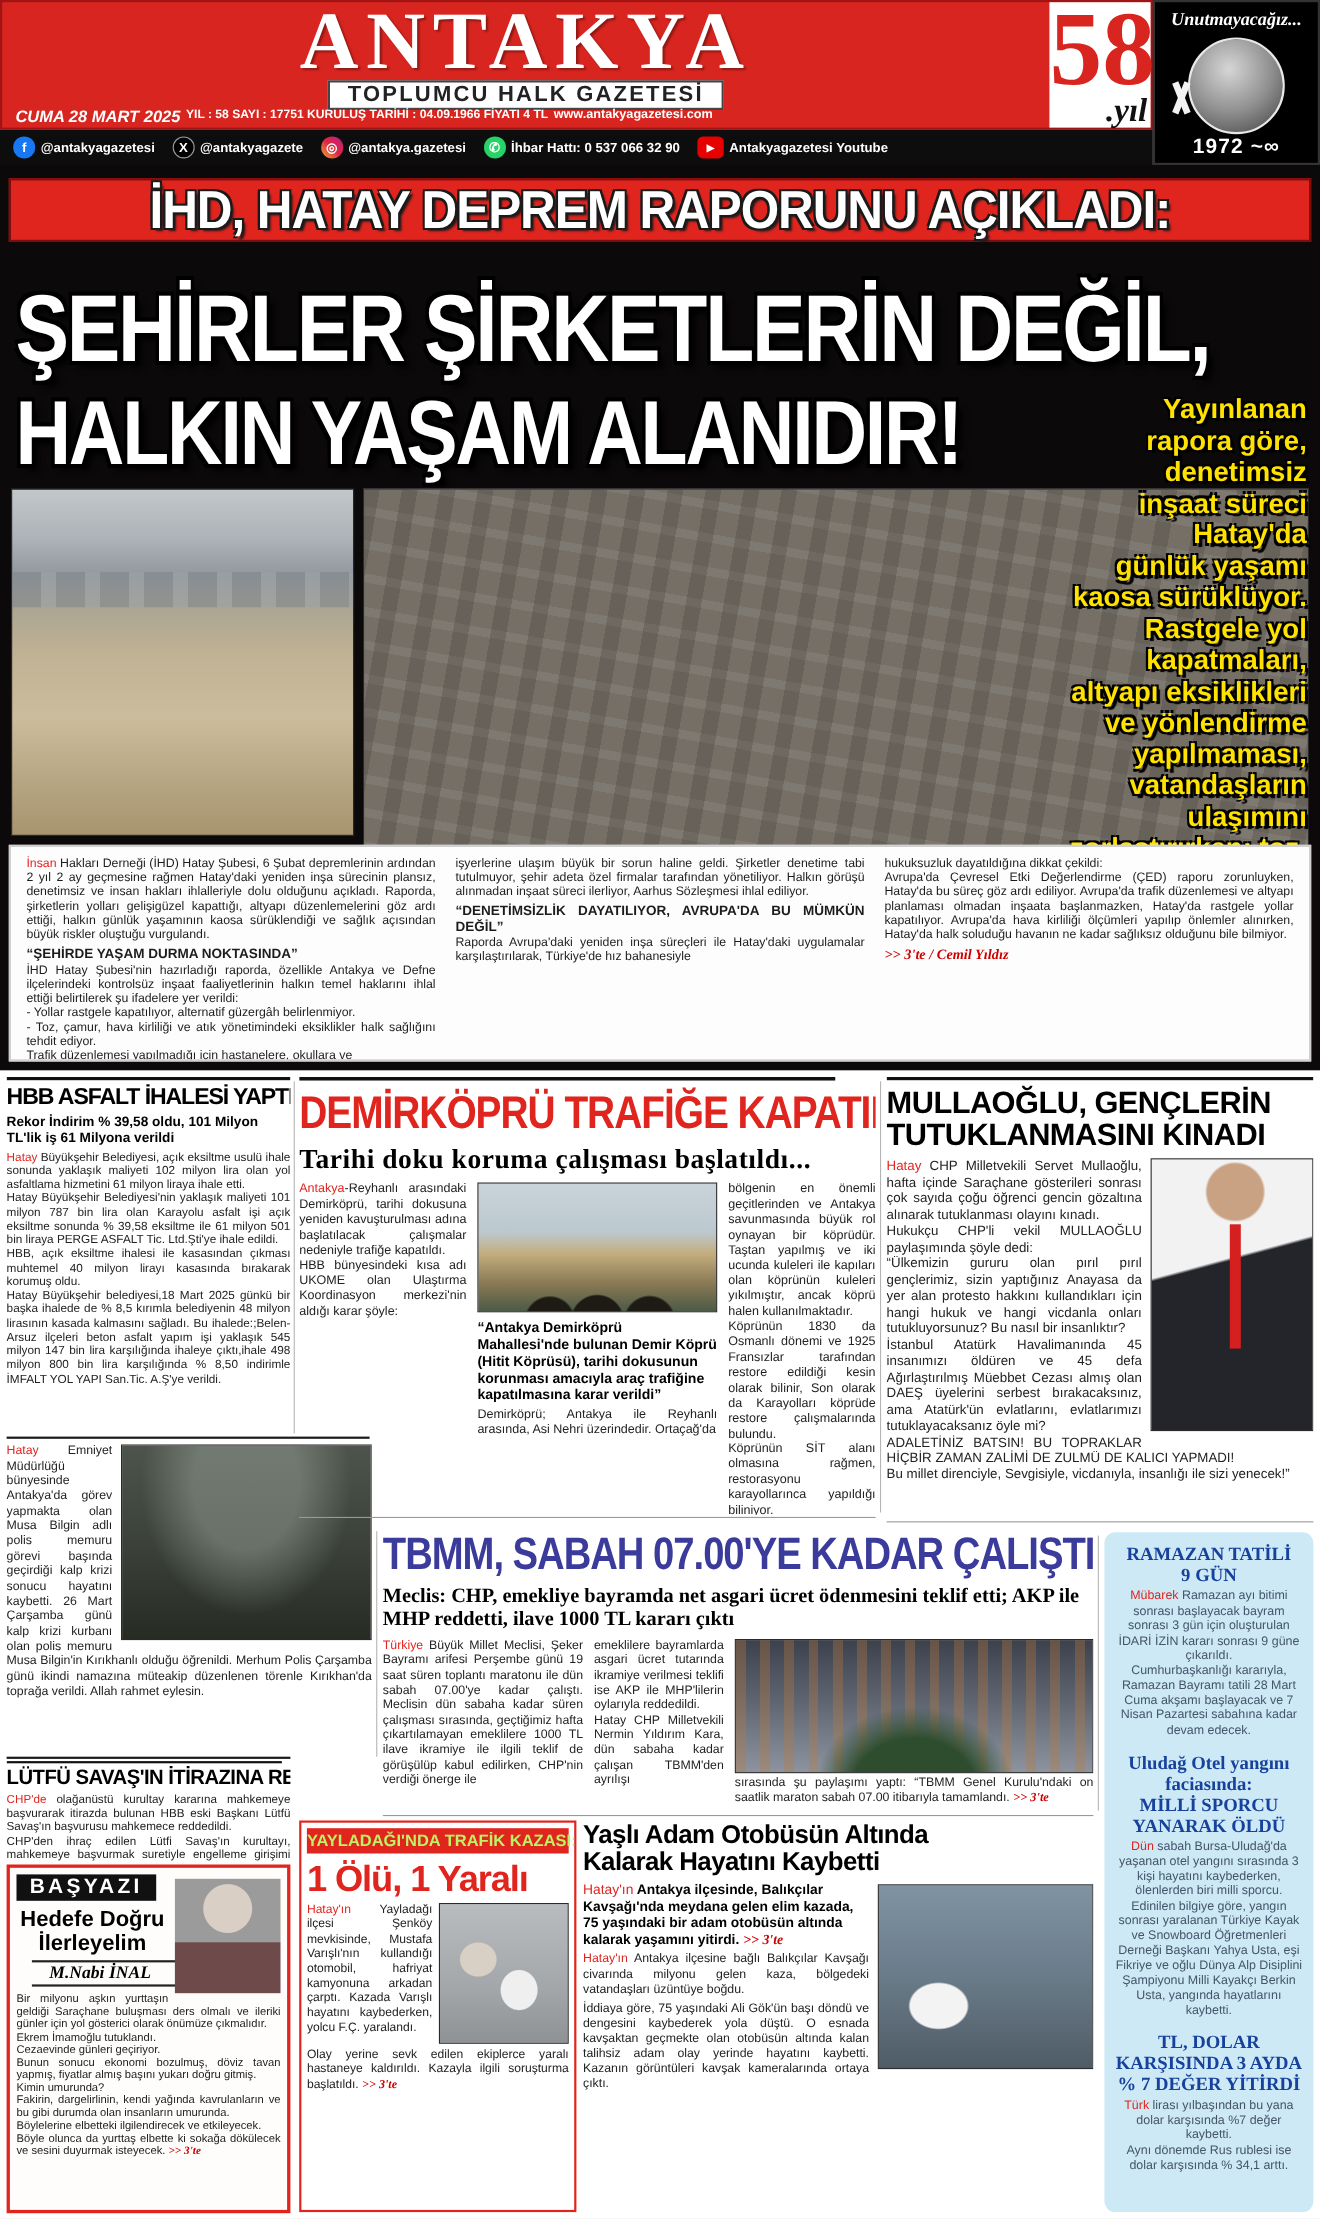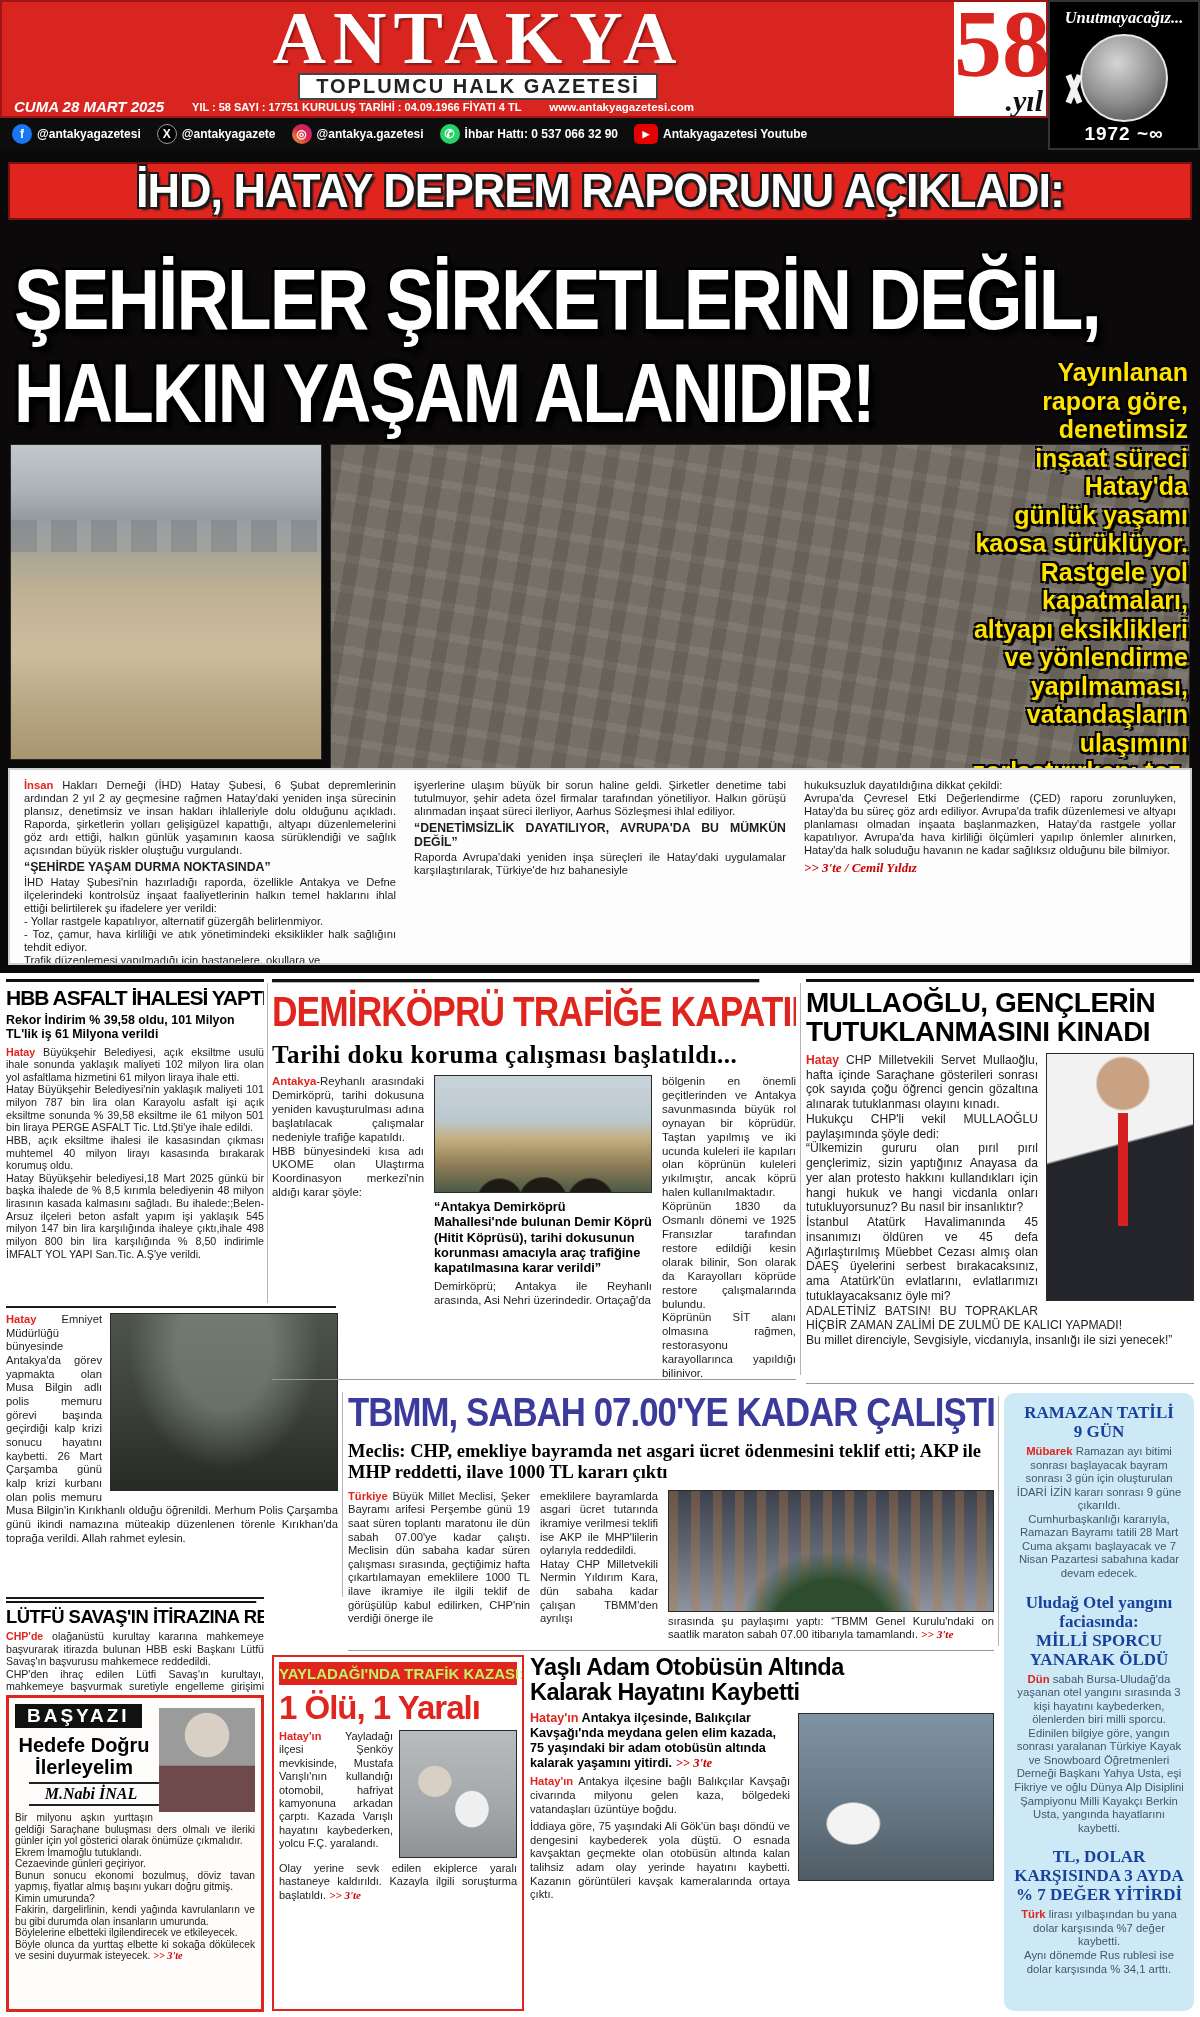--- a/index.html
+++ b/index.html
@@ -6,21 +6,21 @@
   body { background:#e9e9e9; font-family:"Liberation Sans", sans-serif; }
   .page { position:relative; width:1200px; height:2017px; background:#fff; margin:0 auto; overflow:hidden; }
 
   
   .header { position:absolute; left:0; top:0; width:1200px; height:150px; display:flex; }
   .header-left { flex:1; display:flex; flex-direction:column; }
   .masthead-red { position:relative; height:118px; background:#d9251f; display:flex; border:2px solid #a21414; }
   .mast-main { flex:1; position:relative; }
   .mast-title { font-family:"Liberation Serif", serif; font-weight:bold; color:#fff; font-size:74px; line-height:.92; letter-spacing:7px; text-align:center; margin-top:2px; text-shadow:2px 2px 2px rgba(0,0,0,.35); }
   .mast-subtitle-box { background:#fff; color:#222; font-weight:bold; font-size:20px; letter-spacing:2px; width:max-content; margin:1px auto 0; padding:0 16px; border:2px solid #444; }
-  .mast-dateline { position:absolute; left:12px; bottom:1px; color:#fff; display:flex; gap:28px; align-items:center; width:96%; white-space:nowrap;margin-top:12px; }
+  .mast-dateline { position:absolute; left:12px; bottom:1px; color:#fff; display:flex; gap:5px; align-items:flex-start; width:96%; white-space:nowrap;margin-top:12px; }
   .mast-date { font-size:15px; font-weight:bold; font-style:italic; }
   .mast-issue { font-size:11px; font-weight:bold; }
   .mast-web { font-size:11.5px; font-weight:bold; }
   .mast-years { width:92px; background:#fff; position:relative; }
   .years-num { color:#d9251f; font-family:"Liberation Serif", serif; font-weight:bold; font-size:96px; line-height:.88; display:block; text-align:center; }
   .years-suffix { font-family:"Liberation Serif", serif; font-style:italic; font-weight:bold; font-size:30px; color:#111; position:absolute; right:3px; bottom:-2px; }
   .social-bar { height:32px; background:#0d0d0d; display:flex; align-items:center; gap:16px; padding:0 12px; color:#fff; }
   .social-item { display:flex; align-items:center; gap:5px; font-size:12px; font-weight:bold; white-space:nowrap; }
   .s-icon { width:20px; height:20px; border-radius:50%; display:flex; align-items:center; justify-content:center; font-size:12px; font-weight:bold; color:#fff; flex:0 0 auto; }
   .fb { background:#1877f2; }
@@ -57,21 +57,21 @@
         radial-gradient(ellipse at 68% 14%, rgba(238,238,238,.95) 0 9%, rgba(220,220,220,.55) 16%, transparent 32%),
         radial-gradient(ellipse at 30% 55%, rgba(200,195,185,.5) 0 20%, transparent 45%),
         linear-gradient(180deg,#8f8a82 0%,#7c766d 35%,#6e6必a60 60%,#5d574e 100%); 
       background-color:#756f66; }
   .photo-aerial::after { content:""; position:absolute; inset:0;
       background:repeating-linear-gradient(100deg, rgba(60,55,50,.25) 0 14px, transparent 14px 34px),
                  repeating-linear-gradient(10deg, rgba(255,255,255,.07) 0 8px, transparent 8px 30px); }
   .lead-box { position:absolute; left:8px; right:8px; top:618px; bottom:8px; background:#fdfdfd; border:2px solid #d0d0d0; padding:9px 14px; display:flex; gap:18px; z-index:5; overflow:hidden; }
   .lead-col { flex:1; font-size:11.2px; line-height:1.16; text-align:justify; color:#1c1c1c; }
   .lead-sub { font-weight:bold; font-size:12.3px; margin:3px 0 2px; }
-  .lead-word { color:#e0251f; font-weight:bold; }
+  .lead-word { color:#e0251f; font-weight:normal; }
   .pre { white-space:pre-line; }
   .byline { color:#c00; font-weight:bold; font-style:italic; font-family:"Liberation Serif", serif; font-size:13px; display:inline-block; margin-top:3px; }
 
   
   .art { position:absolute; overflow:hidden; }
   .body { font-size:11.3px; line-height:1.22; text-align:justify; color:#222; }
   .hrule { position:absolute; background:#1a1a1a; }
   .vrule { position:absolute; background:#b5b5b5; width:1px; }
 
   .art-hbb { left:6px; top:979px; width:258px; height:330px; }

